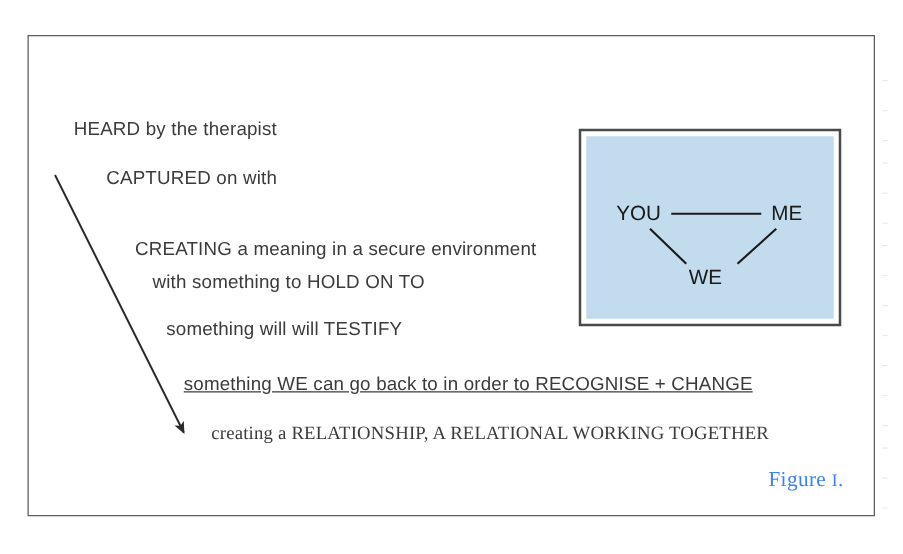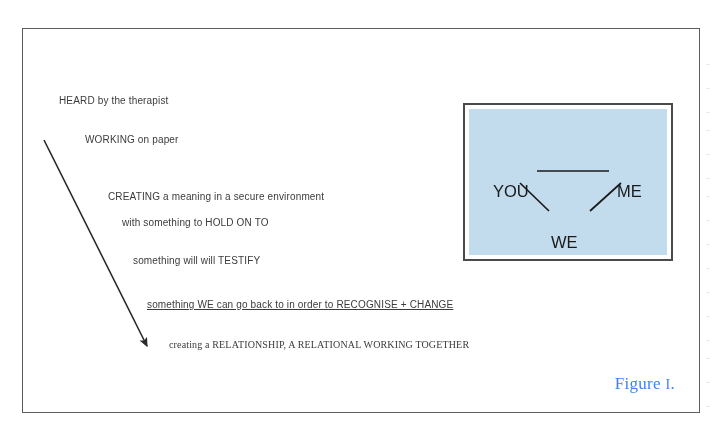--- a/index.html
+++ b/index.html
@@ -32,21 +32,21 @@
     position: absolute;
     left: 0;
     top: 0;
     width: 678px;
     height: 385px;
   }
   .cascade-line {
     position: absolute;
     white-space: nowrap;
     font-family: "Liberation Sans", sans-serif;
-    font-size: 10px;
+    font-size: 15px;
     color: #3b3b3b;
     letter-spacing: 0.15px;
   }
 
   
   #cascade-arrow {
     position: absolute;
     left: 0;
     top: 0;
     width: 678px;
@@ -78,21 +78,20 @@
     top: 0;
     width: 100%;
     height: 100%;
   }
   .triad-label {
     position: absolute;
     font-family: "Liberation Sans", sans-serif;
     font-size: 16.5px;
     color: #1a1a1a;
     white-space: nowrap;
-    margin-top: 20px;
   }
   #triad-label-you { left: 24px;  top: 53px; }
   #triad-label-me  { left: 148px; top: 53px; }
   #triad-label-we  { left: 82px;  top: 104px; }
 
   
   #figure-caption {
     position: absolute;
     right: 24px;
     bottom: 18px;
@@ -122,21 +121,21 @@
     background: #e9e9e9;
   }
 </style>
 </head>
 <body>
 
 <div id="figure-frame">
 
   <div id="cascade-list">
       <div class="cascade-line" style="left: 36px; top: 66px;">HEARD by the therapist</div>
-      <div class="cascade-line" style="left: 62px; top: 105px;">WORKING on paper</div>
+      <div class="cascade-line" style="left: 62px; top: 105px;">CAPTURED on with</div>
       <div class="cascade-line" style="left: 85px; top: 149px; margin-top: 13px;">CREATING a meaning in a secure environment</div>
       <div class="cascade-line" style="left: 99px; top: 188px;">with something to HOLD ON TO</div>
       <div class="cascade-line" style="left: 110px; top: 226px;">something will will TESTIFY</div>
       <div class="cascade-line" style="left: 124px; top: 270px; text-decoration: underline;">something WE can go back to in order to RECOGNISE + CHANGE</div>
       <div class="cascade-line" style="left: 146px; top: 310px; font-family: Liberation Serif, serif;">creating a RELATIONSHIP, A RELATIONAL WORKING TOGETHER</div>
     </div>
 
   <svg id="cascade-arrow" viewBox="0 0 678 385" preserveAspectRatio="none">
     <defs>
       <marker id="arrowhead" markerWidth="7" markerHeight="7" refX="5.2" refY="2.6" orient="auto">

